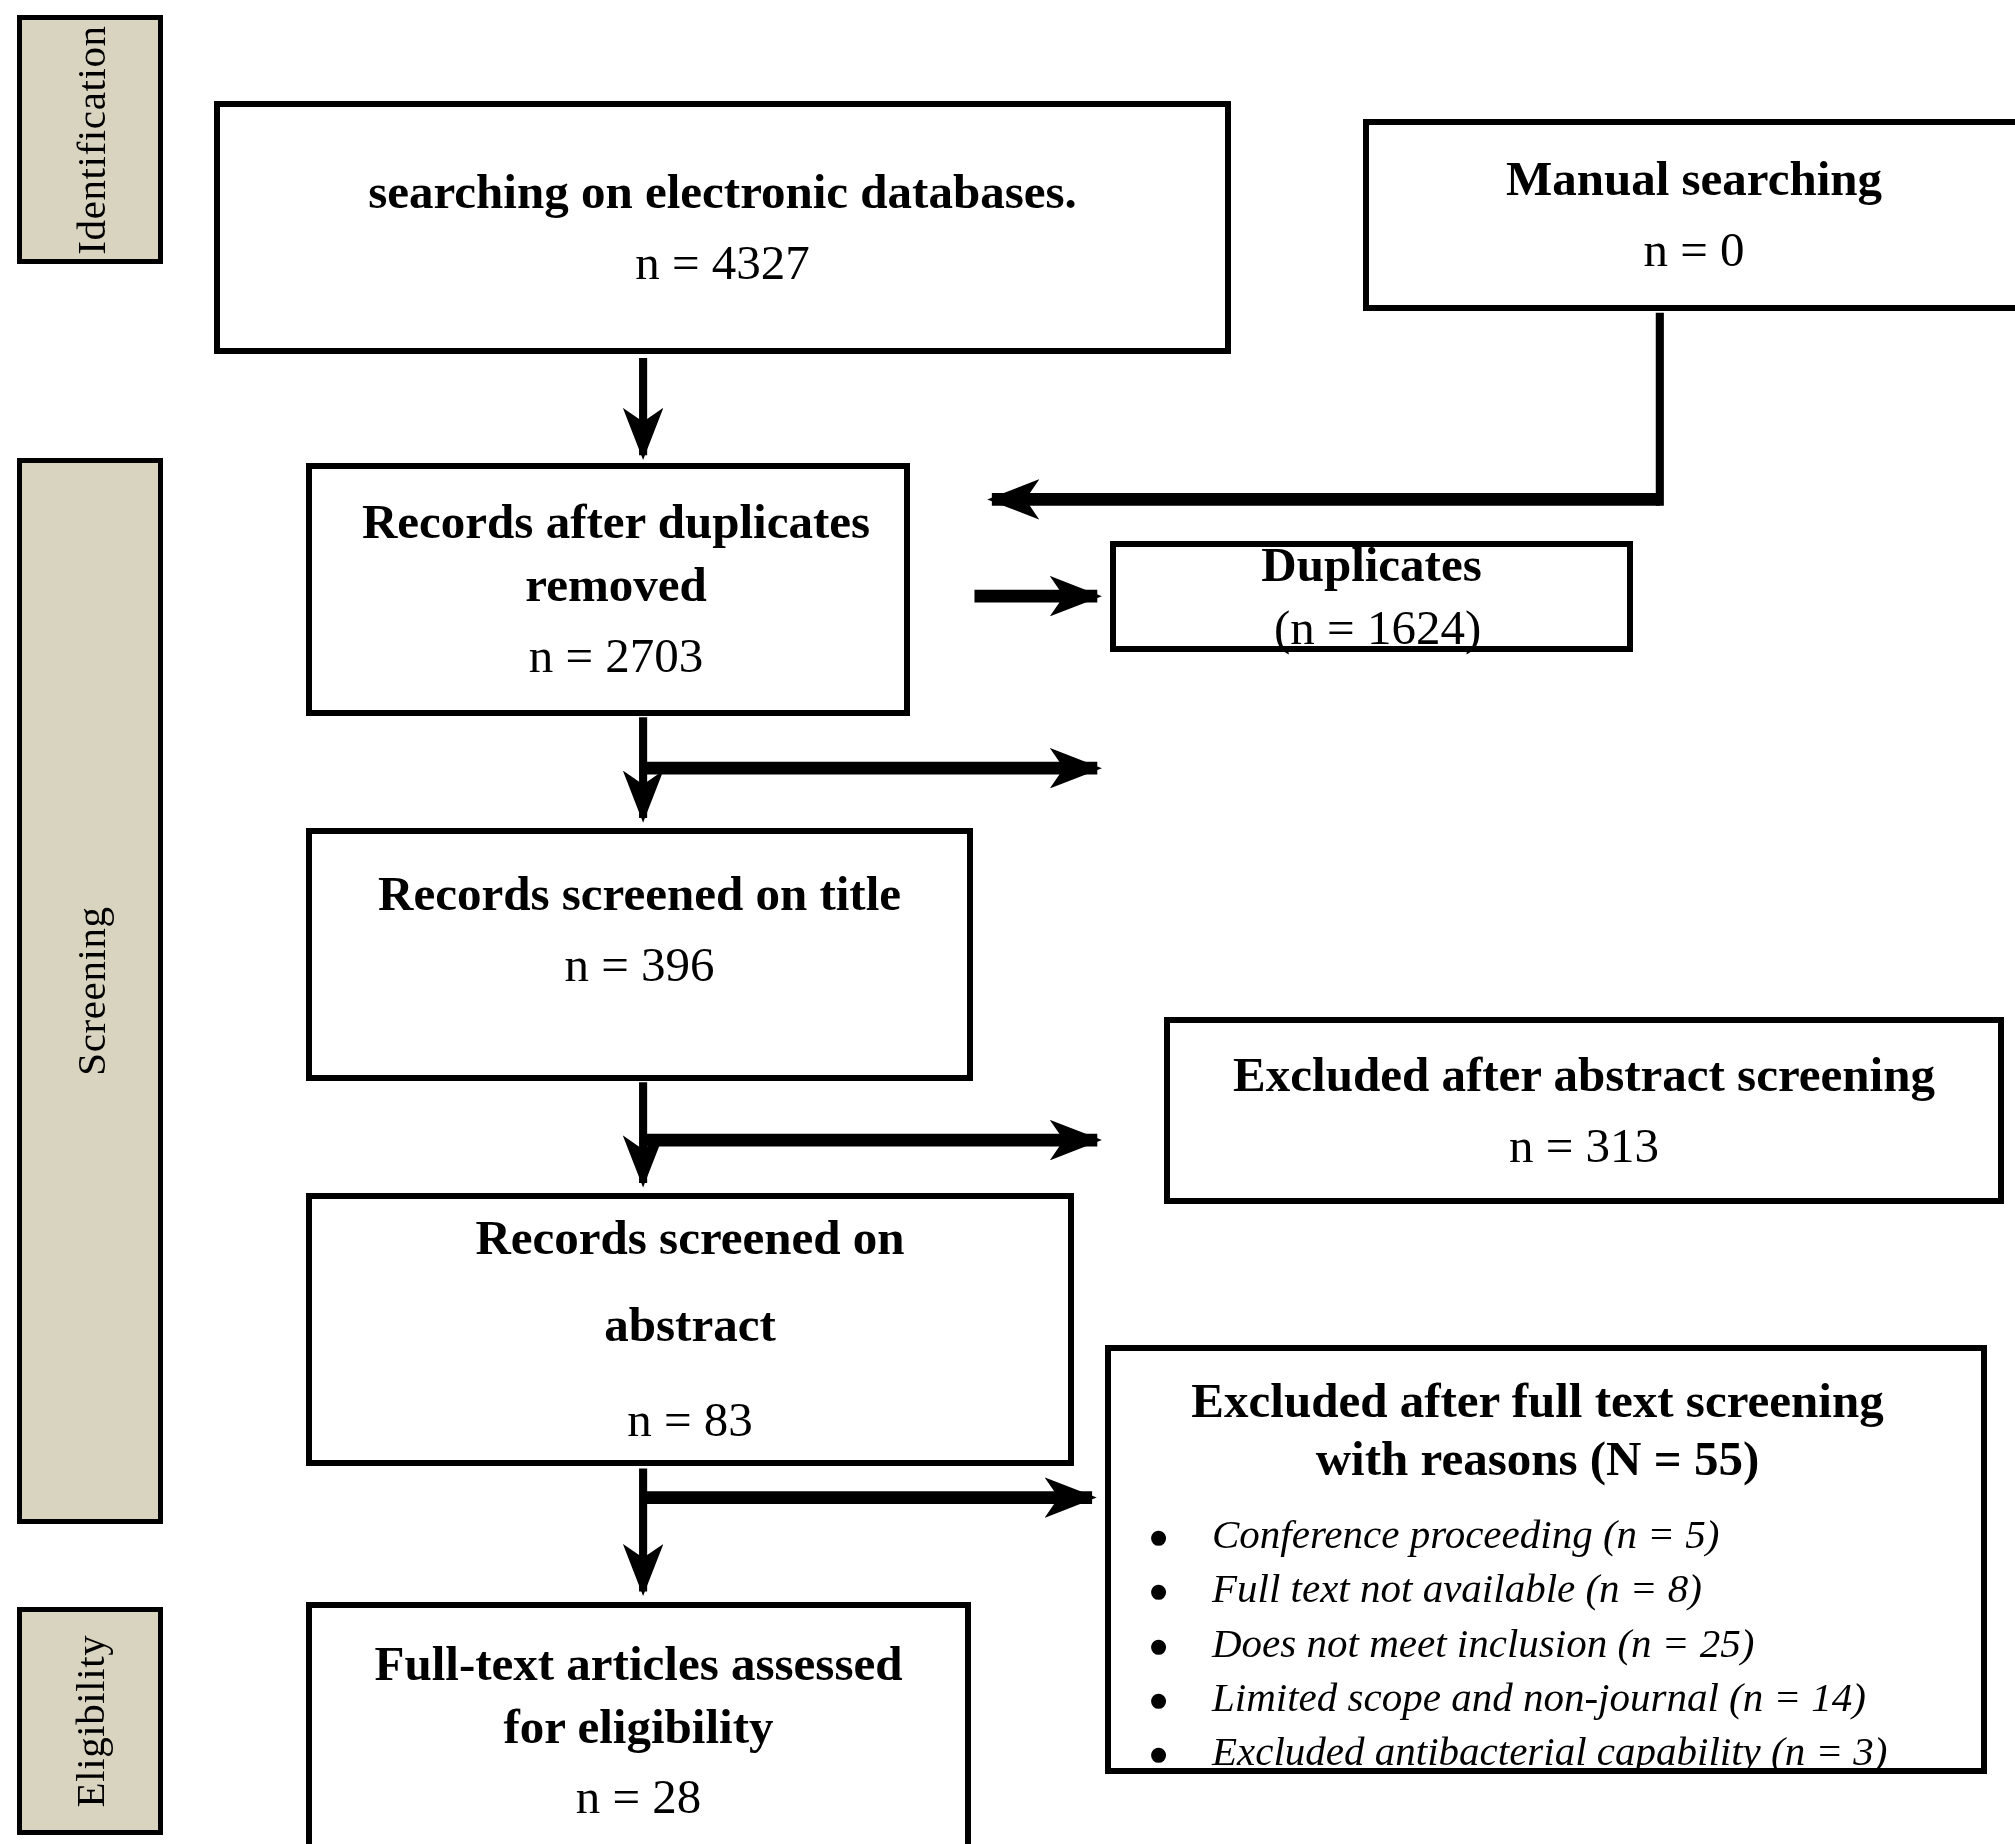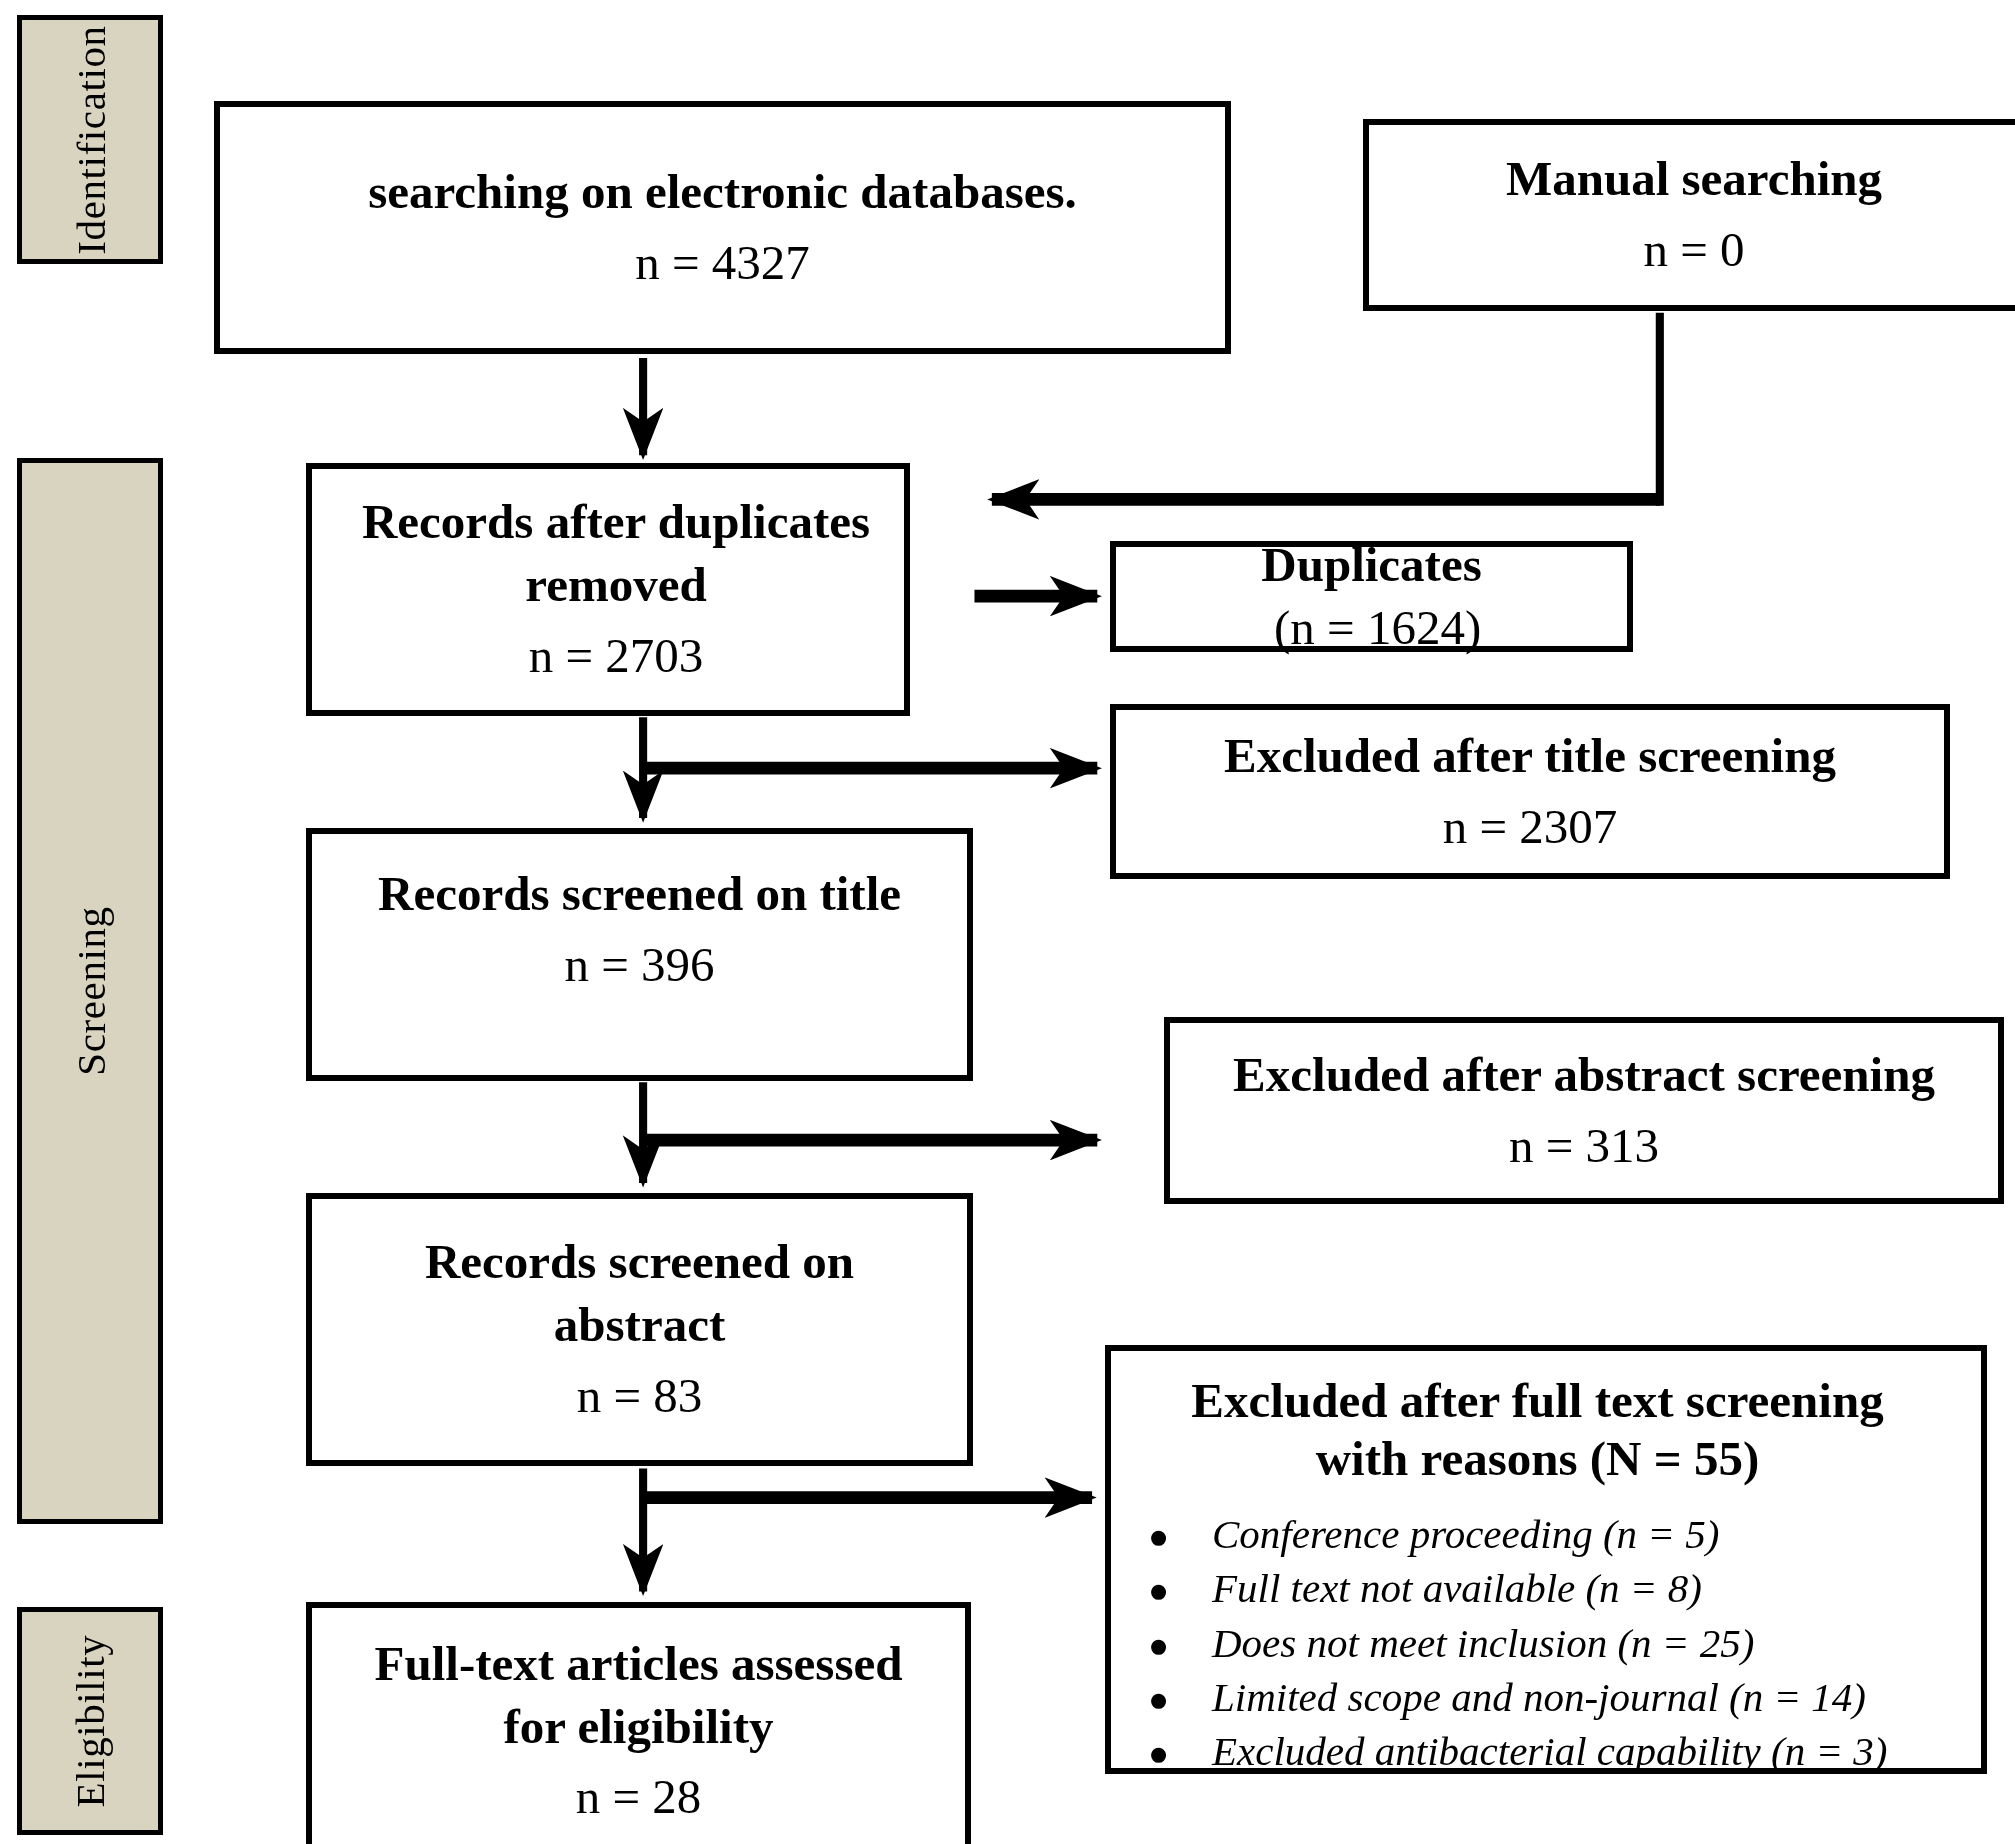--- a/index.html
+++ b/index.html
@@ -43,21 +43,21 @@
   .fbox .b{font-weight:bold;}
   .fbox .count{font-weight:normal;margin-top:8px;}
 
   #box-identified{left:214px;top:101px;width:1017px;height:253px;}
   #box-manual{left:1363px;top:119px;width:662px;height:192px;}
   #box-dedup{left:306px;top:463px;width:604px;height:253px;padding-left:16px;}
   #box-duplicates{left:1110px;top:541px;width:523px;height:111px;}
   #box-excluded-title{left:1110px;top:704px;width:840px;height:175px;}
   #box-screened-title{left:306px;top:828px;width:667px;height:253px;justify-content:flex-start;padding-top:29px;}
   #box-excluded-abstract{left:1164px;top:1017px;width:840px;height:187px;}
-  #box-screened-abstract{left:306px;top:1193px;width:667px;height:273px;}
+  #box-screened-abstract{left:306px;top:1193px;width:768px;height:273px;gap:24px;}
   #box-excluded-fulltext{
     left:1105px;top:1327px;width:882px;height:429px;
     justify-content:flex-start;align-items:stretch;
     padding:21px 23px 0 6px;
     margin-top:18px;
   }
   #box-assessed{left:306px;top:1602px;width:665px;height:258px;}
 
   #box-excluded-fulltext .ft-title{text-align:center;font-weight:bold;line-height:1.18;}
   .reasons{
@@ -130,24 +130,20 @@
     <div class="b">Records after duplicates</div>
     <div class="b">removed</div>
     <div class="count">n = 2703</div>
   </div>
 
   <div class="fbox" id="box-duplicates">
     <span class="b">Duplicates</span>
     <span style="white-space:pre;"> (n = 1624)</span>
   </div>
 
-  <div class="fbox" id="box-excluded-title">
-    <div class="b">Excluded after title screening</div>
-    <div class="count">n = 2307</div>
-  </div>
 
   <div class="fbox" id="box-screened-title">
     <div class="b">Records screened on title</div>
     <div class="count">n = 396</div>
   </div>
 
   <div class="fbox" id="box-excluded-abstract">
     <div class="b">Excluded after abstract screening</div>
     <div class="count">n = 313</div>
   </div>

